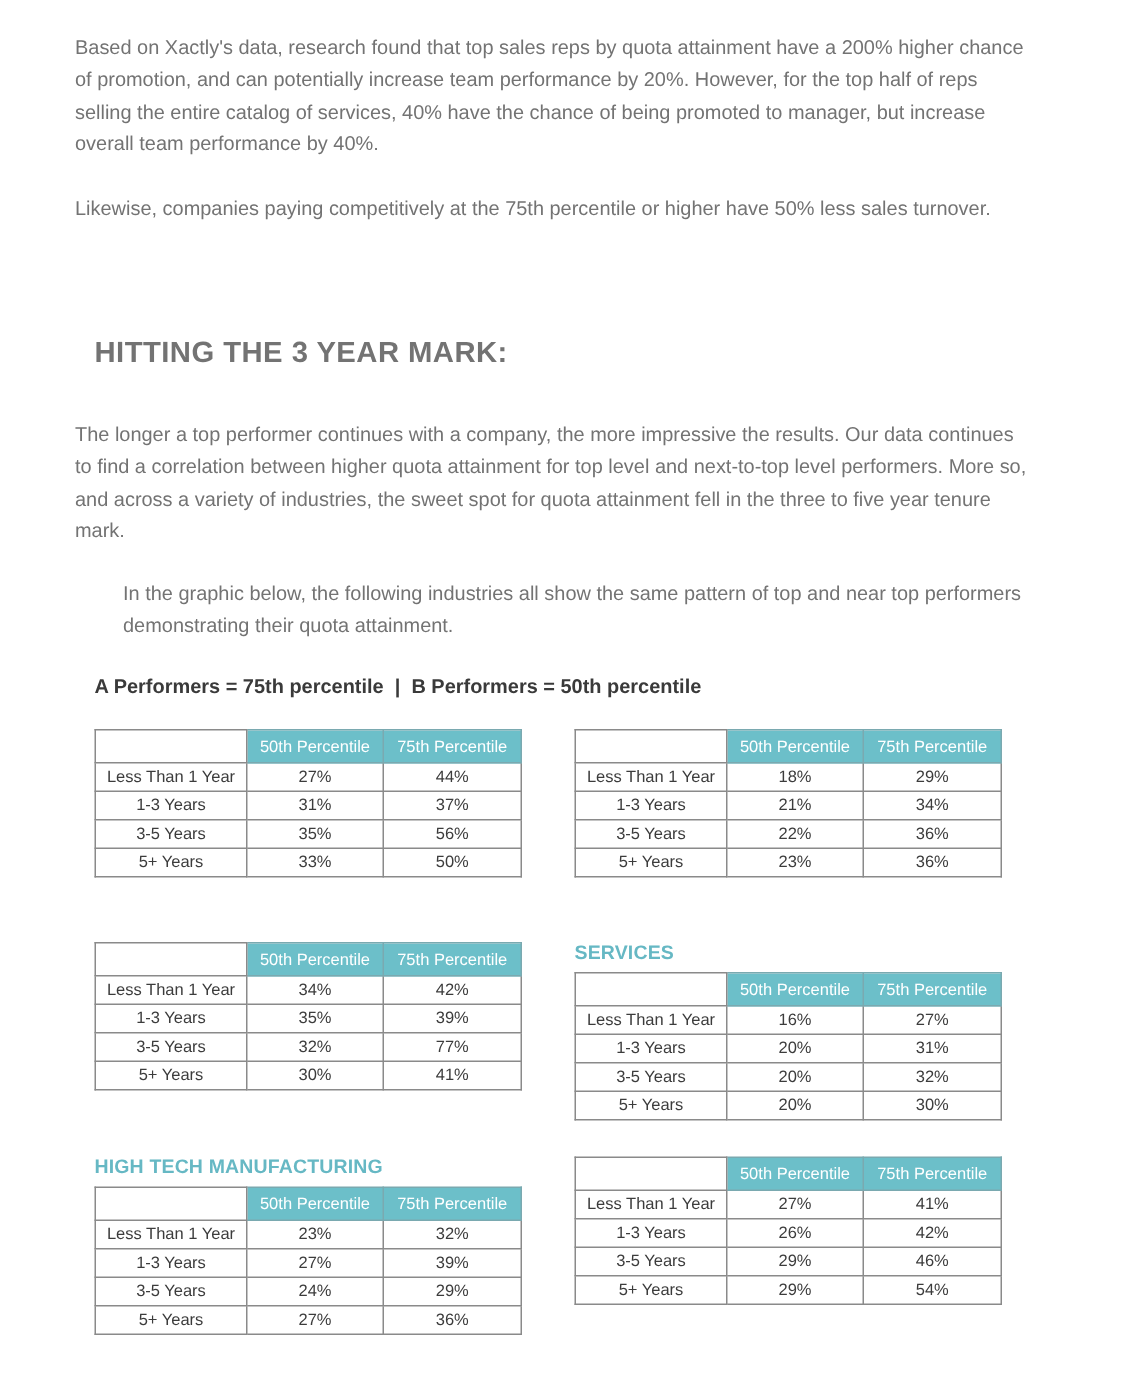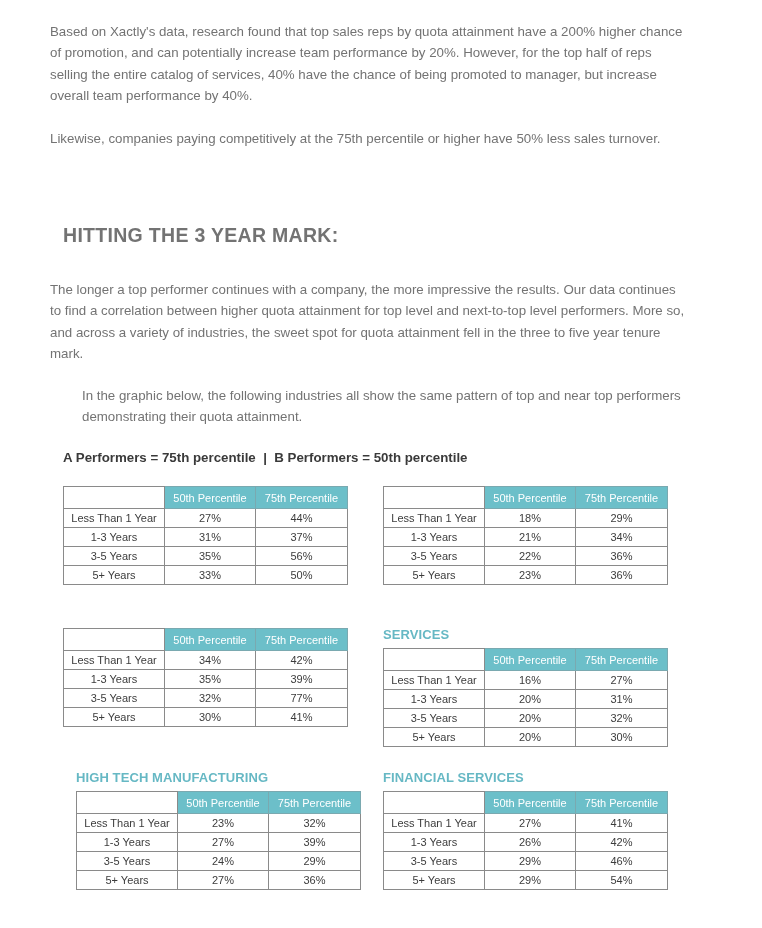--- a/index.html
+++ b/index.html
@@ -173,21 +173,21 @@
             <td class="val">32%</td>
           </tr>
           <tr>
             <td class="label">5+ Years</td>
             <td class="val">20%</td>
             <td class="val">30%</td>
           </tr>
         </tbody>
       </table>
     </div>
-    <div class="block" style="left: 76px; top: 771px;">
+    <div class="block" style="left: 63px; top: 771px;">
       <div class="block-title">HIGH TECH MANUFACTURING</div>
       <table>
         <colgroup>
           <col class="c1">
           <col class="c2">
           <col class="c3">
         </colgroup>
         <tbody>
           <tr class="head">
             <th class="blank"></th>
@@ -211,21 +211,20 @@
           </tr>
           <tr>
             <td class="label">5+ Years</td>
             <td class="val">27%</td>
             <td class="val">36%</td>
           </tr>
         </tbody>
       </table>
     </div>
     <div class="block" style="left: 383px; top: 771px;">
-      <div class="block-title">FINANCIAL SERVICES</div>
       <table>
         <colgroup>
           <col class="c1">
           <col class="c2">
           <col class="c3">
         </colgroup>
         <tbody>
           <tr class="head">
             <th class="blank"></th>
             <th>50th Percentile</th>

